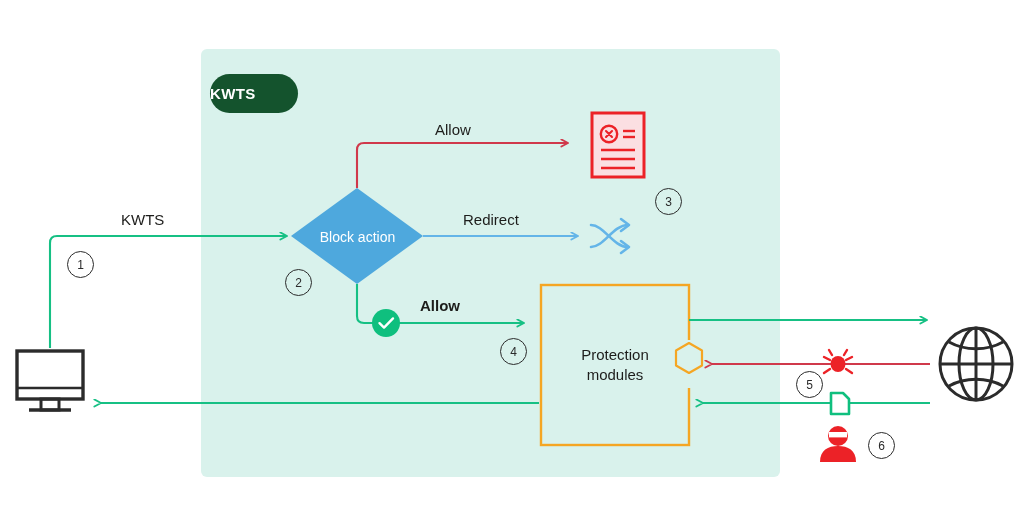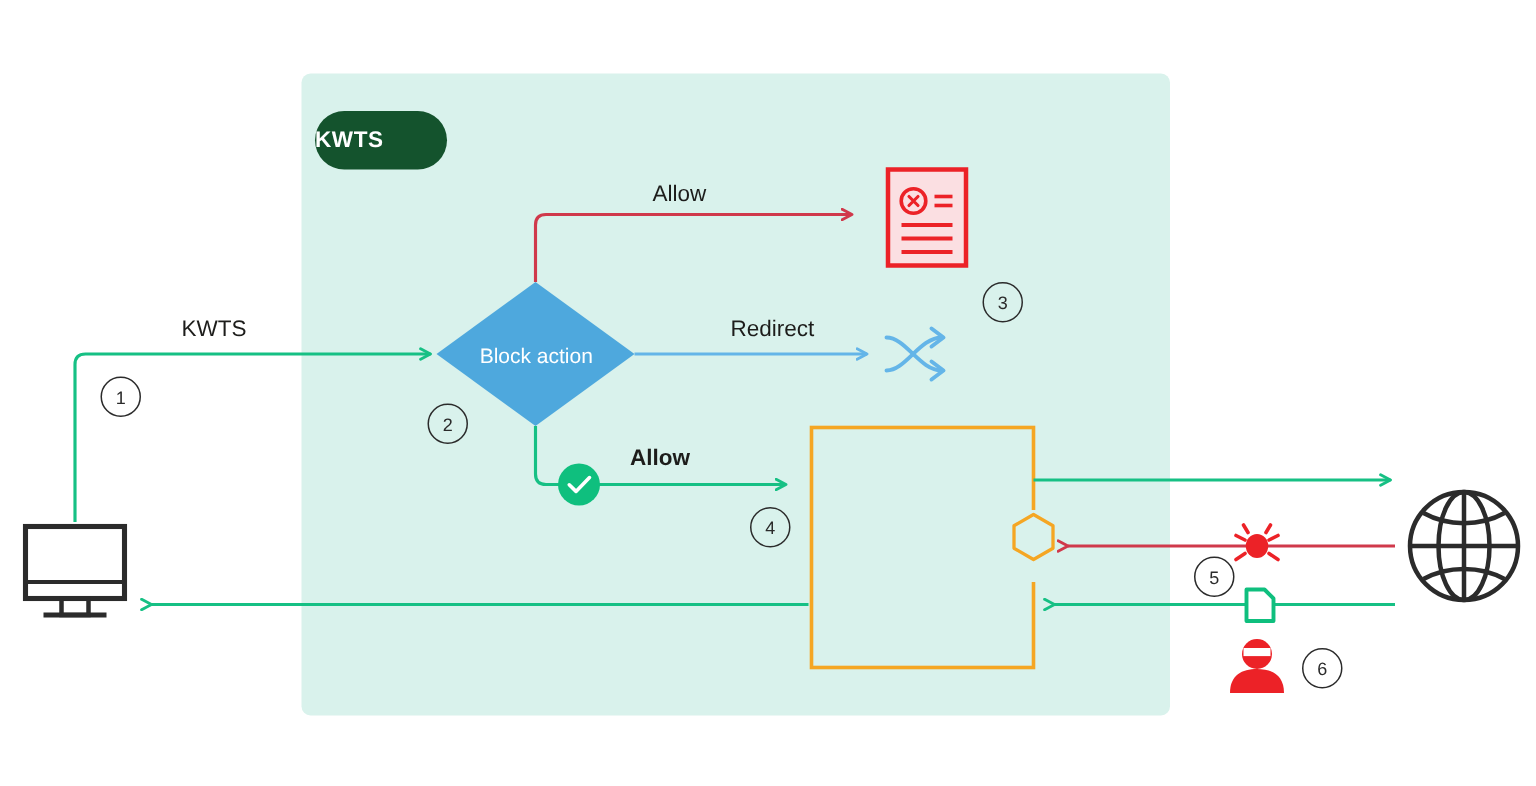--- a/index.html
+++ b/index.html
@@ -124,24 +124,28 @@
       <path d="M820,462 C820,450 828,446 838,446 C848,446 856,450 856,462 Z" fill="#ec2227"></path>
     </g>
   </svg>
 
   <div class="kwts-badge">
     <span>KWTS</span>
   </div>
 
   <div class="diamond-text">Block action</div>
 
+  <div class="pm-text">
+    <div>Protection</div>
+    <div>modules</div>
+  </div>
 
   <div class="lbl" style="left:121px;top:212px;">KWTS</div>
   <div class="lbl" style="left:435px;top:122px;">Allow</div>
-  <div class="lbl" style="left:463px;top:212px;margin-left:24px;">Redirect</div>
+  <div class="lbl" style="left:463px;top:212px;">Redirect</div>
   <div class="lbl" style="left:420px;top:298px;font-weight:bold;">Allow</div>
 
   <div class="numbadge" style="left:67px;top:251px;">1</div>
   <div class="numbadge" style="left:285px;top:269px;">2</div>
   <div class="numbadge" style="left:655px;top:188px;">3</div>
   <div class="numbadge" style="left:500px;top:338px;">4</div>
   <div class="numbadge" style="left:796px;top:371px;">5</div>
   <div class="numbadge" style="left:868px;top:432px;">6</div>
 
 </div>

